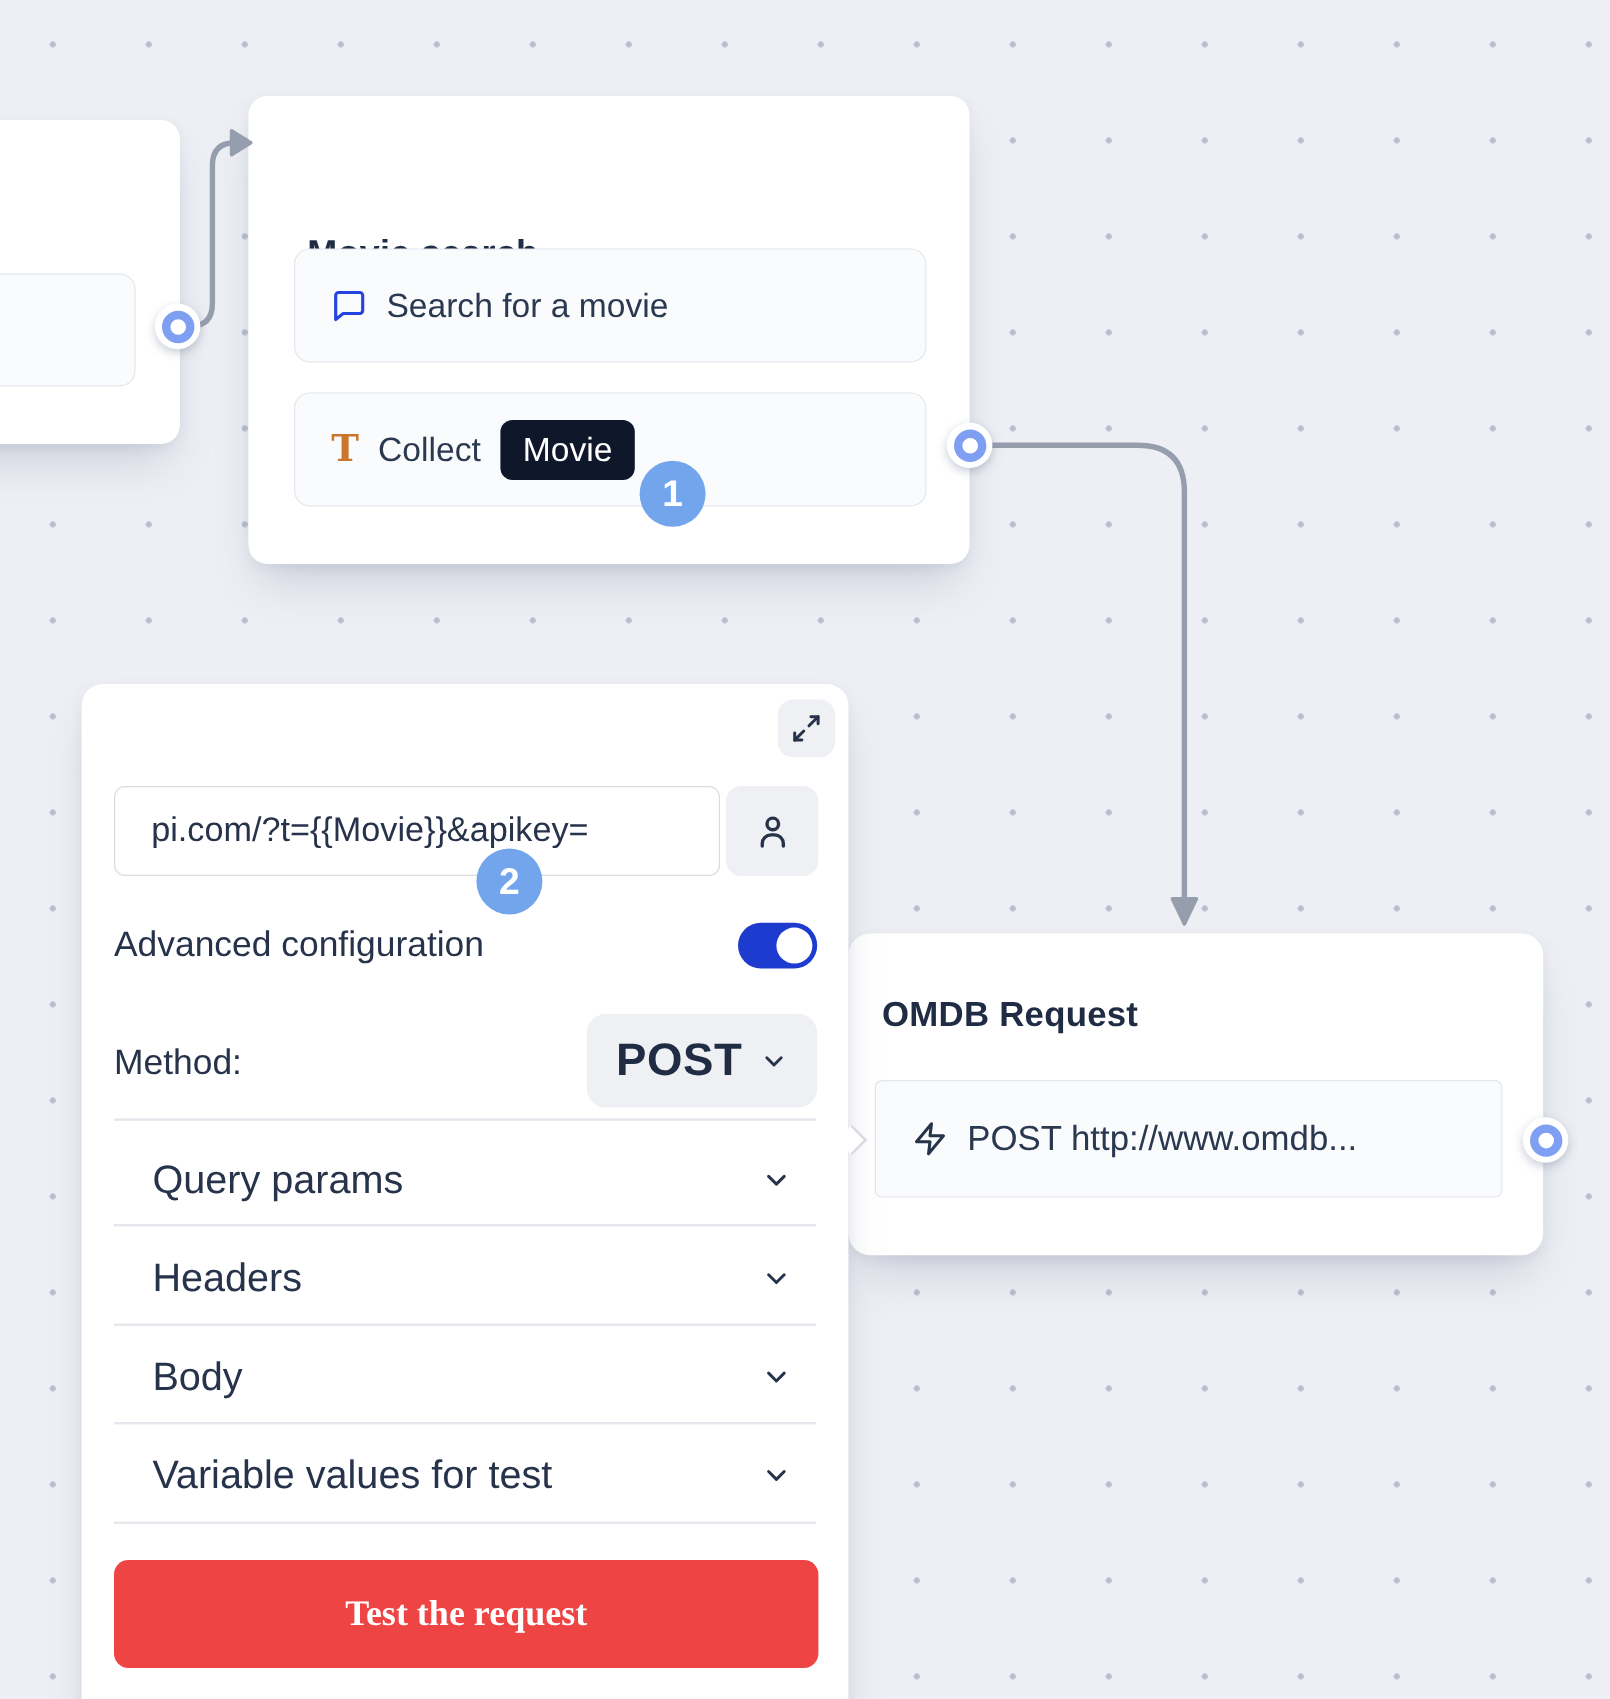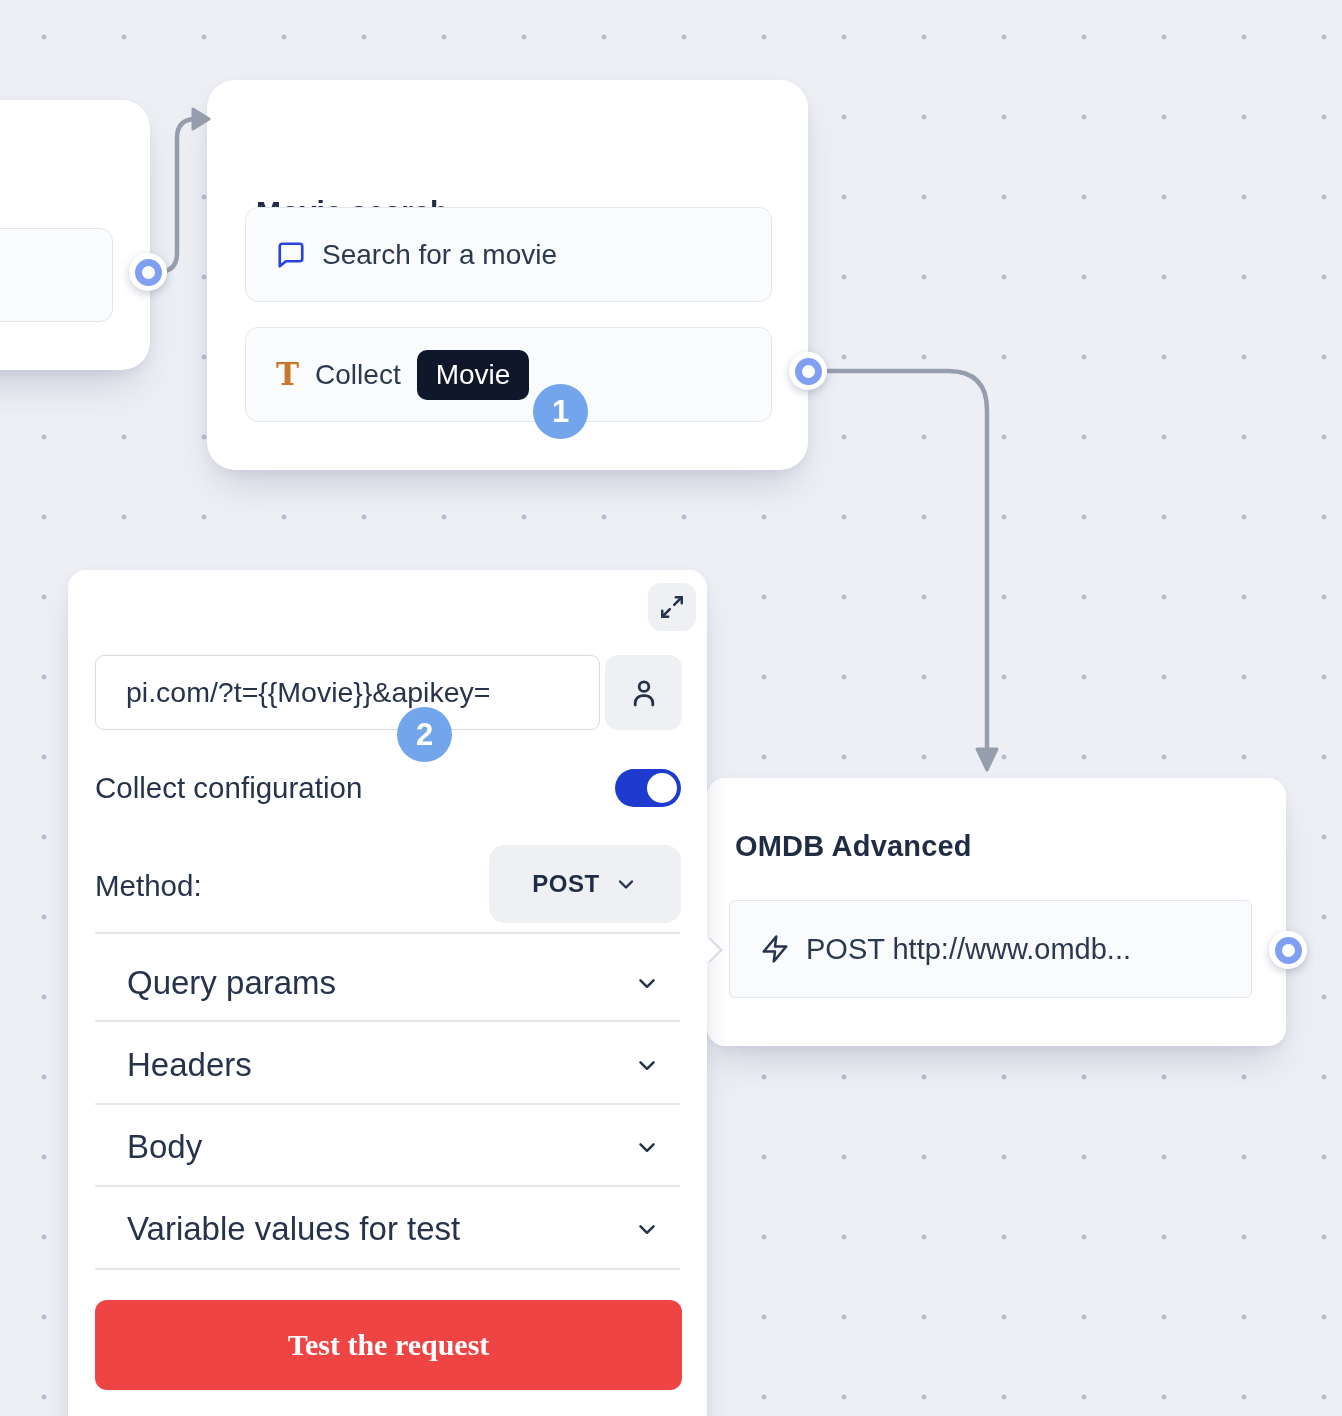--- a/index.html
+++ b/index.html
@@ -7,21 +7,21 @@
   body {
     font-family:"Liberation Sans", sans-serif;
     background-color:#edeff4;
     background-image:radial-gradient(circle, #b7bece 2.2px, rgba(0,0,0,0) 2.8px);
     background-size:80px 80px;
     background-position:4px -3px;
     position:relative;
     color:#2b3950;
   }
   .card {
-    position:absolute; background:#fff; border-radius:28px;
+    position:absolute; background:#fff; border-radius:16px;
     box-shadow:0 22px 38px -12px rgba(96,108,138,.28), 0 4px 10px rgba(96,108,138,.08);
   }
   .node-title { font-size:30px; font-weight:700; color:#1f2c44; letter-spacing:.2px; }
   .node-item {
     position:absolute; background:#fafbfd; border:1.5px solid #e3e6ec; border-radius:13px;
     display:flex; align-items:center; padding-left:30px; gap:16px;
     font-size:28px; color:#2b3950; white-space:nowrap; overflow:hidden;
   }
   .step-badge {
     position:absolute; width:55px; height:55px; border-radius:50%;
@@ -74,21 +74,21 @@
     <span style="background:#0f172a; color:#fff; border-radius:10px; padding:9px 19px; font-size:28px;">Movie</span>
   </div>
 
   <div class="step-badge" style="left:326px; top:304px;">1</div>
 </div>
 <div class="port" style="left:789px; top:352px;">
   <div class="ring"></div>
 </div>
 
 <div class="card" style="left:707px; top:778px; width:579px; height:268px; z-index:2; border-radius:18px;">
-  <div class="node-title" style="position:absolute; left:28px; top:52px; font-size:29px;">OMDB Advanced</div>
+  <div class="node-title" style="position:absolute; left:28px; top:52px; font-size:29px;">OMDB Request</div>
   <div class="node-item" style="left:22px; width:523px; top:122px; height:98px; border-radius:6px; font-size:29px;">
     <span>
       <svg width="30" height="30" viewBox="0 0 24 24" fill="none" stroke="#26334b" stroke-width="2" stroke-linejoin="round">
         <path d="M13 2 L3 14 h9 l-1 8 L21 10 h-9 l1-8 z"></path>
       </svg>
     </span>
     <span>POST http://www.omdb...</span>
   </div>
 </div>
 
@@ -117,28 +117,28 @@
     <span>
       <svg width="34" height="34" viewBox="0 0 24 24" fill="none" stroke="#26334b" stroke-width="2" stroke-linecap="round">
         <circle cx="12" cy="7.5" r="3.4"></circle>
         <path d="M5.8 20.5 v-1.4 a5.2 5.2 0 0 1 5.2-5.2 h2 a5.2 5.2 0 0 1 5.2 5.2 v1.4"></path>
       </svg>
     </span>
   </button>
 
   <div class="step-badge" style="left:329px; top:137px;">2</div>
 
-  <div style="position:absolute; left:27px; top:201px; font-size:29.5px; color:#26334b;">Collect configuration</div>
+  <div style="position:absolute; left:27px; top:201px; font-size:29.5px; color:#26334b;">Advanced configuration</div>
   <div style="position:absolute; left:547px; top:199px; width:66px; height:38px; border-radius:19px; background:#1d3bce; cursor:pointer;">
     <div style="position:absolute; right:4px; top:4px; width:30px; height:30px; border-radius:50%; background:#fff;"></div>
   </div>
 
   <div style="position:absolute; left:27px; top:299px; font-size:29.5px; color:#26334b;">Method:</div>
   <button class="gray-btn" style="position:absolute; left:421px; top:275px; width:192px; height:78px; border-radius:16px; gap:14px;">
-    <span style="font-size:24px; font-weight:600; color:#1f2c44; letter-spacing:.5px;">POST</span>
+    <span style="font-size:38px; font-weight:600; color:#1f2c44; letter-spacing:.5px;">POST</span>
     <span>
       <svg width="24" height="24" viewBox="0 0 24 24" fill="none" stroke="#26334b" stroke-width="2.4" stroke-linecap="round" stroke-linejoin="round">
         <polyline points="6,9.5 12,15.5 18,9.5"></polyline>
       </svg>
     </span>
   </button>
 
   <div class="divider" style="top:362px;"></div>
 
   <div class="section-row" style="top:372px;">

